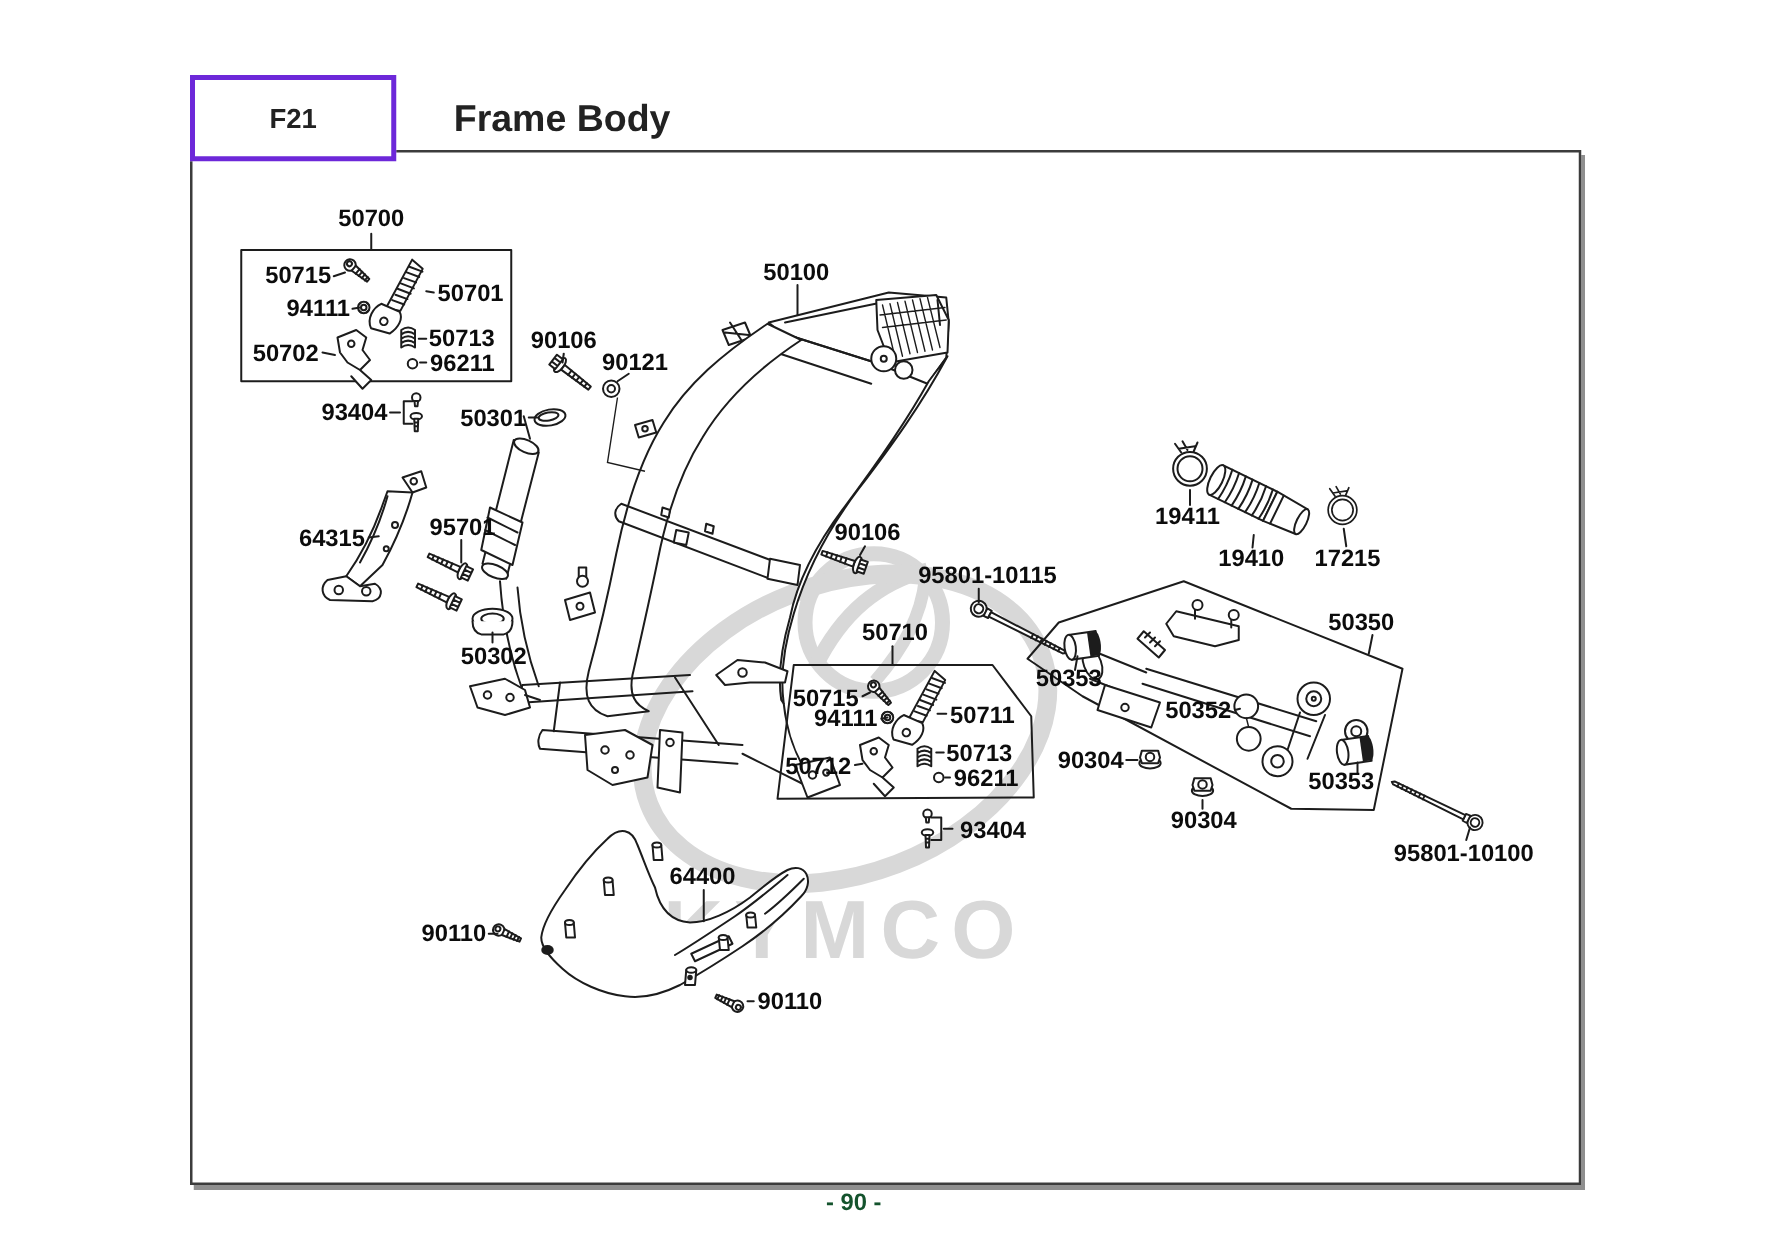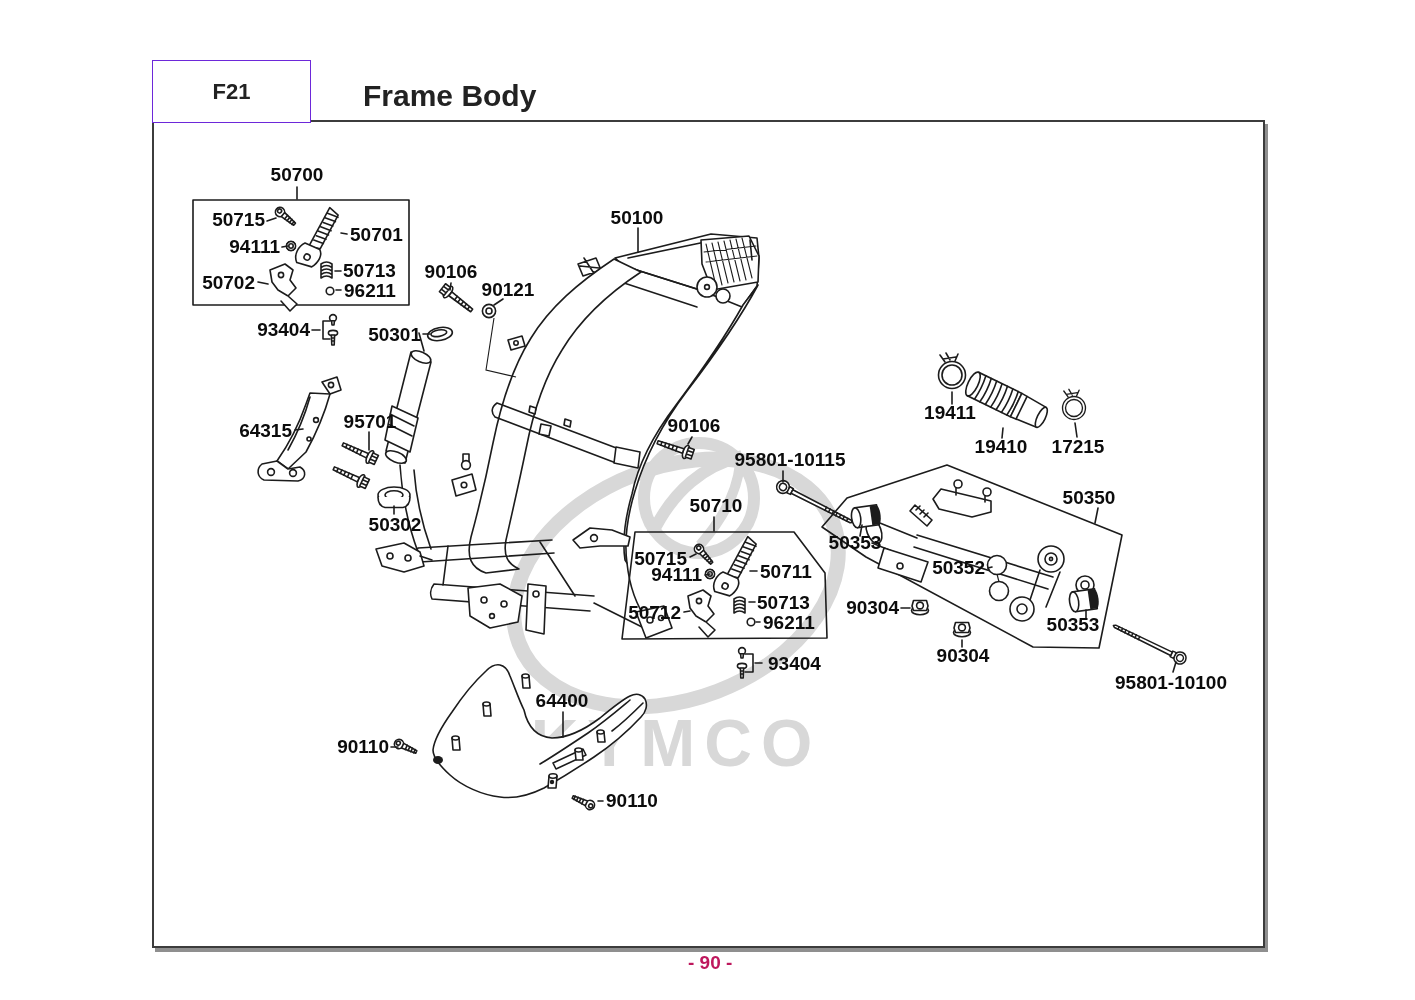--- a/index.html
+++ b/index.html
@@ -1,21 +1,21 @@
 <!DOCTYPE html>
 <html><head>
 <meta charset="utf-8">
 <style>
   html,body{margin:0;padding:0;background:#fff;}
   body{width:1415px;height:1000px;position:relative;font-family:"Liberation Sans",sans-serif;}
-  .hdr-box{position:absolute;left:152px;top:60px;width:157px;height:61px;border:1px solid #6d28d9;background:#fff;display:flex;align-items:center;justify-content:center;z-index:3;}
+  .hdr-box{position:absolute;left:152px;top:60px;width:157px;height:61px;border:4px solid #6d28d9;background:#fff;display:flex;align-items:center;justify-content:center;z-index:3;}
   .hdr-box span{font-size:22px;font-weight:bold;color:#222;}
   .hdr-title{position:absolute;left:363px;top:79px;font-size:30px;font-weight:bold;color:#222;z-index:3;}
   .frame-border{position:absolute;left:152px;top:120px;width:1109px;height:824px;border:2px solid #3c3c3c;background:#fff;box-shadow:3px 4px 0 #8f8f8f;z-index:0;}
-  .footer-page{position:absolute;left:688px;top:952px;width:120px;text-align:left;font-size:19px;font-weight:bold;color:#be185d;z-index:3;}
+  .footer-page{position:absolute;left:623px;top:952px;width:120px;text-align:center;font-size:19px;font-weight:bold;color:#14532d;z-index:3;}
   svg{position:absolute;left:0;top:0;z-index:2;}
   .ln{stroke:#1c1c1c;stroke-width:1.6;fill:none;stroke-linejoin:round;stroke-linecap:round;}
   .wh{fill:#ffffff;}
   .dk{fill:#1c1c1c;stroke:none;}
   .thin{stroke:#1c1c1c;stroke-width:1.1;fill:none;}
   .lbl{fill:#0c0c0c;font-family:"Liberation Sans",sans-serif;font-size:19px;font-weight:bold;stroke:none;}
   .wm{stroke:#d8d8d8;fill:none;}
   .wmtext{fill:#d8d8d8;font-family:"Liberation Sans",sans-serif;font-weight:bold;font-size:66px;letter-spacing:9px;stroke:none;}
 </style>
 </head>

